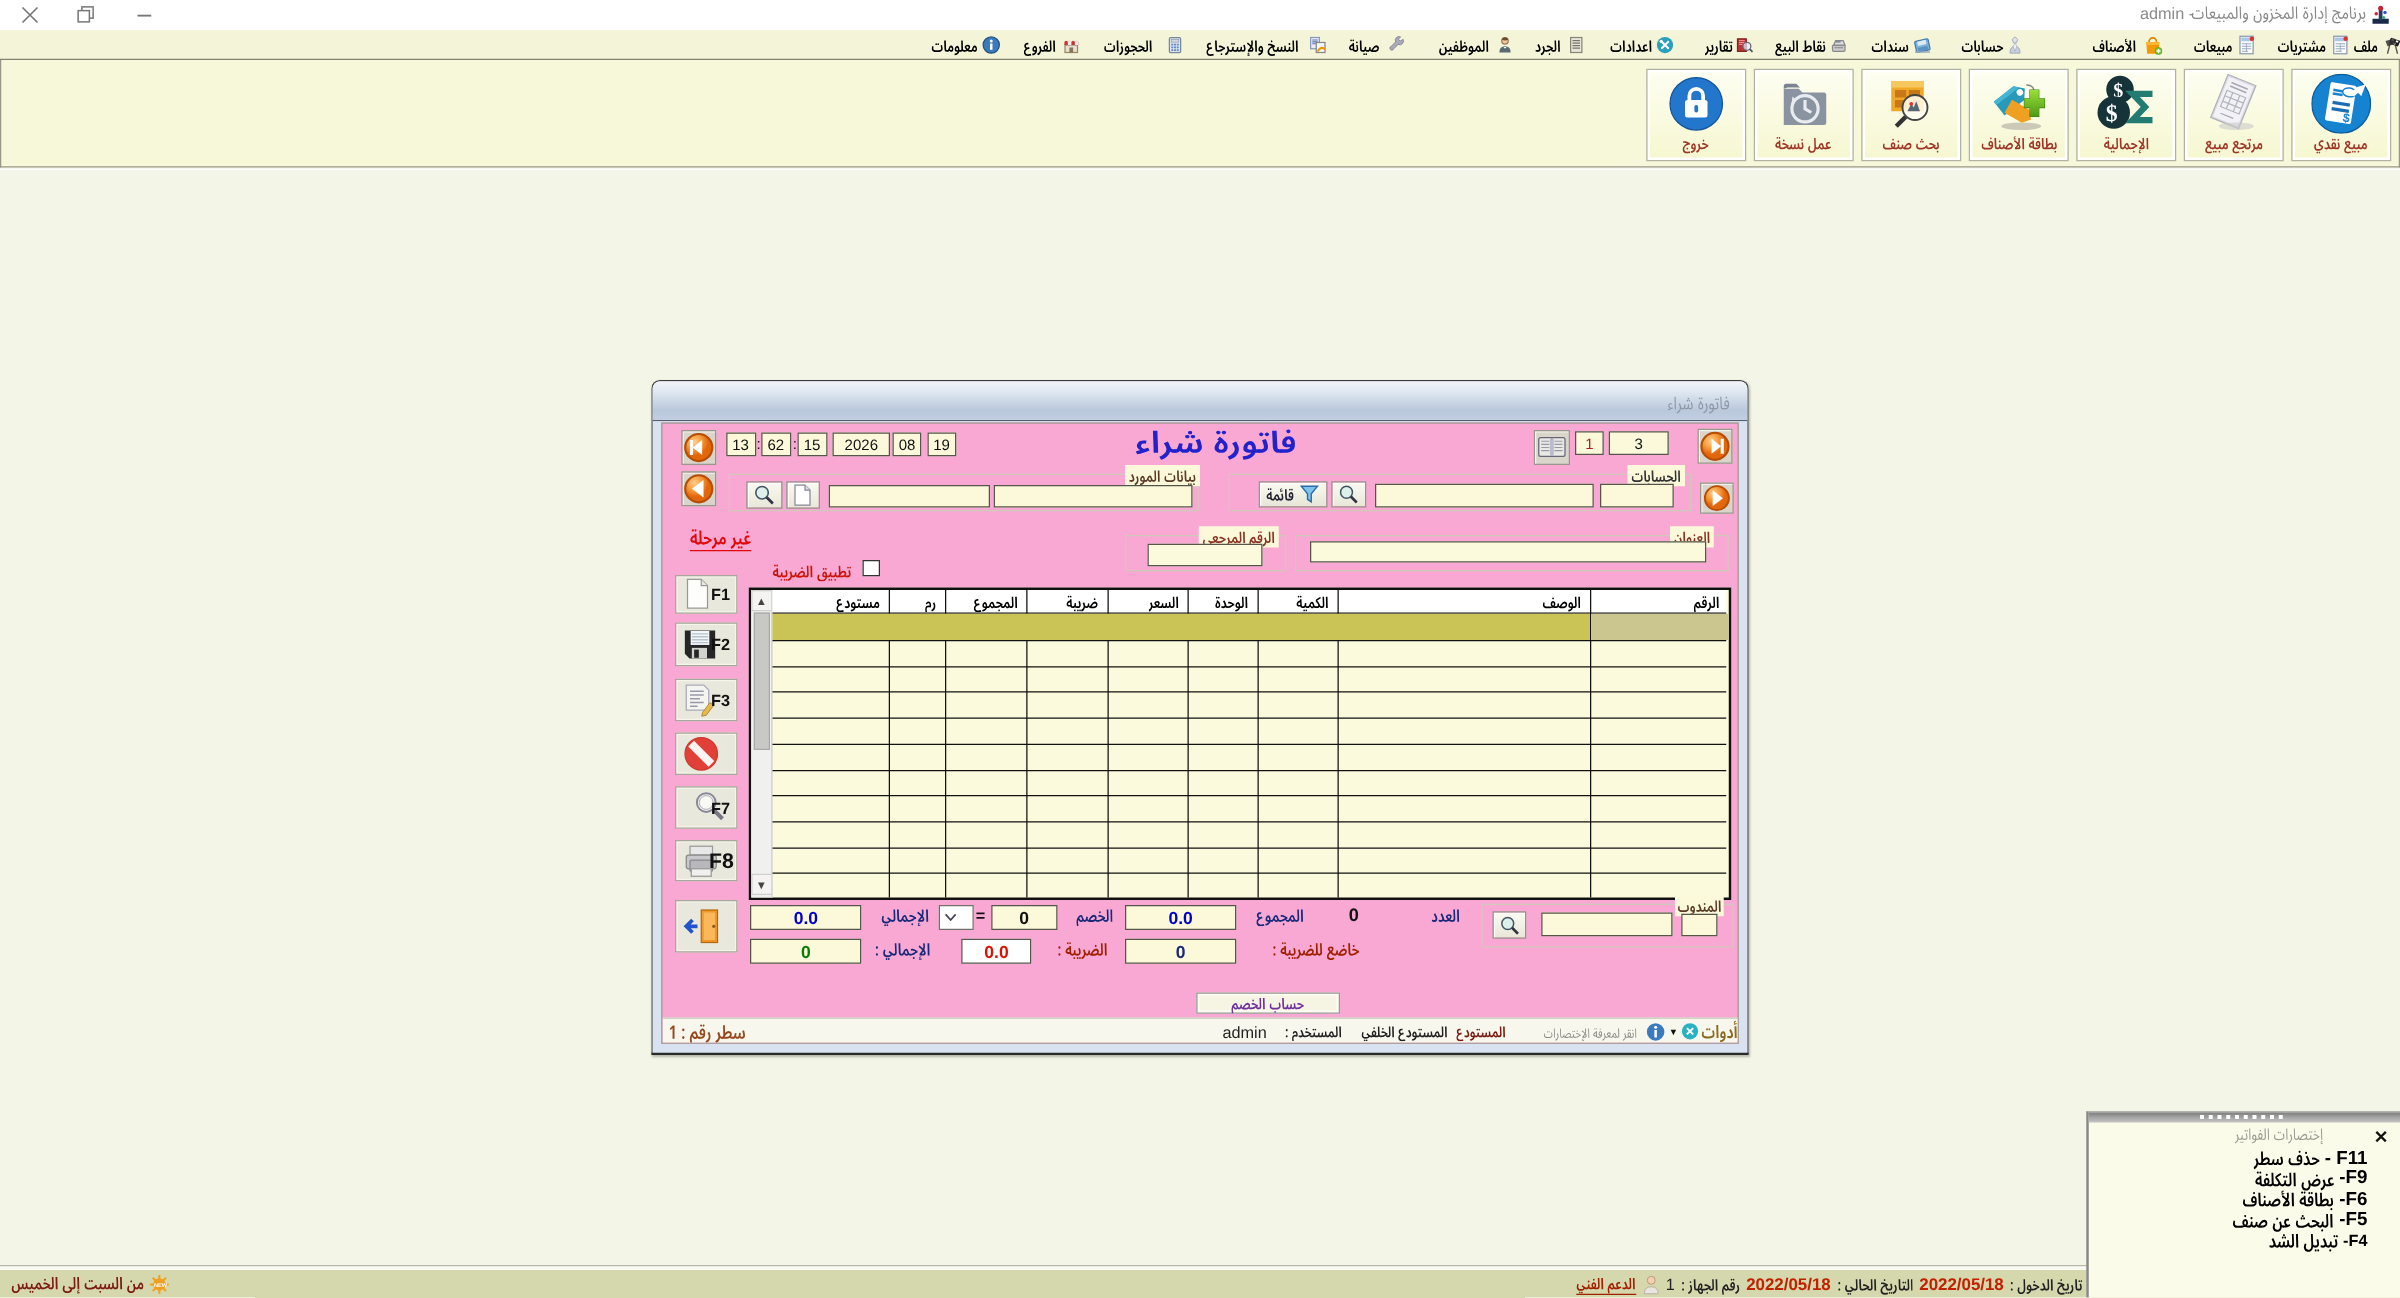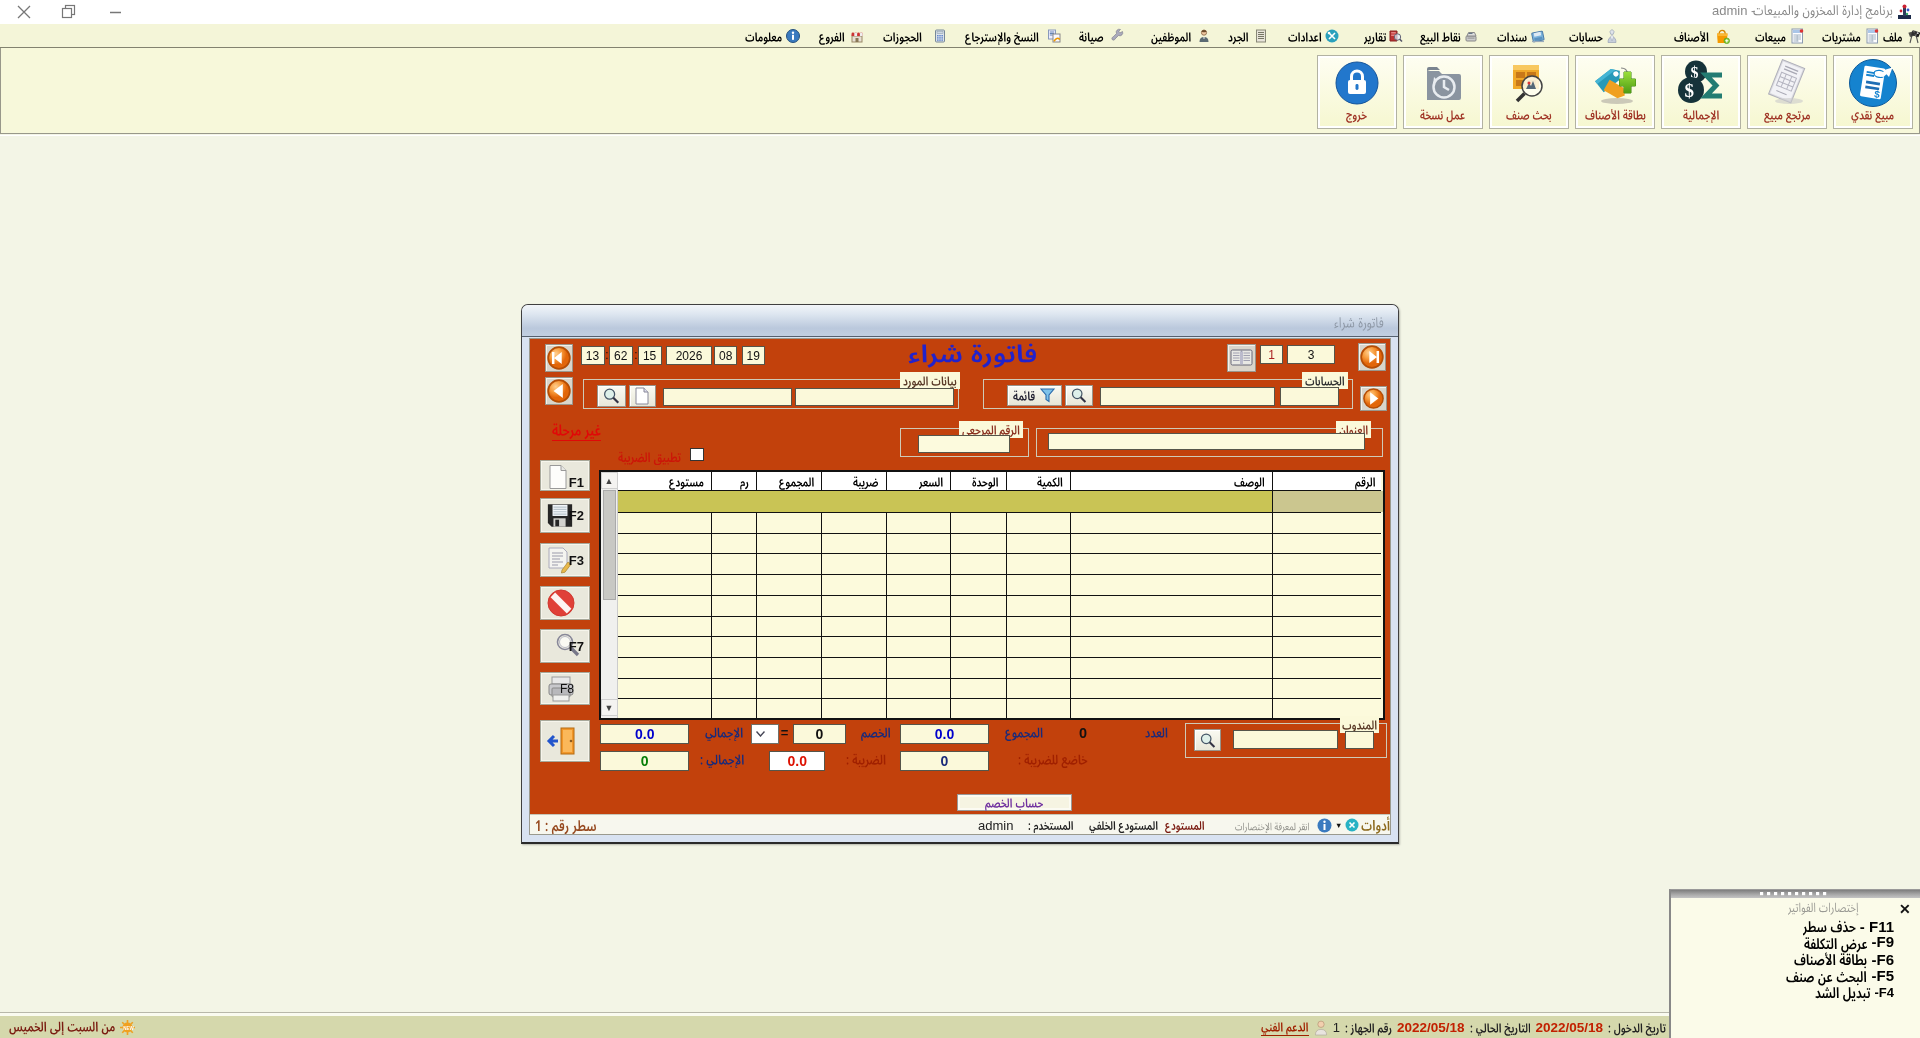--- a/index.html
+++ b/index.html
@@ -769,21 +769,21 @@
           <use href="#rFEEE" x="257"></use>
           <use href="#rFEAD" x="227"></use>
           <use href="#rFE93" x="190"></use>
           <use href="#rFEB7" x="92"></use>
           <use href="#rFEAE" x="60"></use>
           <use href="#rFE8D" x="37"></use>
           <use href="#rFE80" x="0"></use>
         </g>
       </svg>
     </div>
-    <div id="din" style="position:absolute;left:7px;top:33px;width:862px;height:497px;background:#c2410c;border:1px solid #9a9a8e;overflow:hidden">
+    <div id="din" style="position:absolute;left:7px;top:33px;width:862px;height:497px;background:#f9a8d4;border:1px solid #9a9a8e;overflow:hidden">
       <div style="position:absolute;left:15px;top:5px;width:28px;height:28px;background:#d9d5cb;border:1px solid #9a968c;box-shadow:inset 1px 1px 0 #f4f2ec">
         <svg width="26" height="26" viewBox="0 0 24 24" style="margin:0px">
           <defs>
             <radialGradient id="og155" cx="35%" cy="30%">
               <stop offset="0" stop-color="#ffcf8f"></stop>
               <stop offset=".55" stop-color="#f79b3c"></stop>
               <stop offset="1" stop-color="#e2660a"></stop>
             </radialGradient>
           </defs>
           <circle cx="12" cy="12" r="10" fill="url(#og155)" stroke="#b54d05" stroke-width="1.6"></circle>
@@ -994,21 +994,21 @@
             <use href="#bFEDF" x="233"></use>
             <use href="#bFEC0" x="146"></use>
             <use href="#bFEAE" x="110"></use>
             <use href="#bFEF3" x="79"></use>
             <use href="#bFE92" x="48"></use>
             <use href="#bFE94" x="0"></use>
           </g>
         </svg>
       </div>
       <div style="position:absolute;left:159.7px;top:108.6px;width:14.6px;height:13.6px;background:#fff;border:1.4px solid #333"></div>
-      <div style="position:absolute;left:10px;top:120.5px;width:50px;height:31px;background:#e9e8dc;border:1px solid #a8a89a;box-shadow:inset 0 0 0 1px #f6f5ec;display:flex;align-items:flex-end;justify-content:flex-start;padding-left:5px">
+      <div style="position:absolute;left:10px;top:120.5px;width:50px;height:31px;background:#e9e8dc;border:1px solid #a8a89a;box-shadow:inset 0 0 0 1px #f6f5ec;display:flex;align-items:center;justify-content:flex-start;padding-left:5px">
         <svg width="24" height="26" viewBox="0 0 24 26">
           <path d="M4 1.5 h11 l5 5 v18 h-16z" fill="#fdfdfb" stroke="#999"></path>
           <path d="M15 1.5 v5 h5" fill="#e8e8e4" stroke="#999"></path>
         </svg>
         <span style="font-size:13px;font-weight:bold;color:#111;position:absolute;right:5px;font-family:'Liberation Sans'">F1</span>
       </div>
       <div style="position:absolute;left:10px;top:159px;width:50px;height:35px;background:#e9e8dc;border:1px solid #a8a89a;box-shadow:inset 0 0 0 1px #f6f5ec;display:flex;align-items:center;justify-content:flex-start;padding-left:5px">
         <svg width="28" height="29" viewBox="0 0 30 30">
           <path d="M2 3 h26 v24 h-22 l-4-4z" fill="#262626"></path>
           <rect x="7" y="3.5" width="16" height="12" fill="#f2f6fa"></rect>
@@ -1041,21 +1041,21 @@
         </svg>
         <span style="font-size:13px;font-weight:bold;color:#111;position:absolute;right:5px;font-family:'Liberation Sans'">F7</span>
       </div>
       <div style="position:absolute;left:10px;top:333px;width:50px;height:33px;background:#e9e8dc;border:1px solid #a8a89a;box-shadow:inset 0 0 0 1px #f6f5ec;display:flex;align-items:center;justify-content:flex-start;padding-left:5px">
         <svg width="30" height="28" viewBox="0 0 30 28">
           <rect x="6" y="2" width="18" height="7" fill="#e8e8e8" stroke="#999"></rect>
           <rect x="3" y="9" width="24" height="11" rx="2" fill="#c8c8cc" stroke="#888"></rect>
           <rect x="6" y="13" width="18" height="9" rx="1" fill="#b8b8bc" stroke="#888"></rect>
           <rect x="7" y="20" width="16" height="6" fill="#f0f0ee" stroke="#999"></rect>
         </svg>
-        <span style="font-size:12px;font-weight:normal;color:#111;position:absolute;right:15px;font-family:'Liberation Sans'">F8</span>
+        <span style="font-size:17px;font-weight:bold;color:#111;position:absolute;right:2px;font-family:'Liberation Sans'">F8</span>
       </div>
       <div style="position:absolute;left:10px;top:381px;width:50px;height:42px;background:#e9e8dc;border:1px solid #a8a89a;box-shadow:inset 0 0 0 1px #f6f5ec;display:flex;align-items:center;justify-content:flex-start;padding-left:5px">
         <svg width="34" height="34" viewBox="0 0 34 34">
           <rect x="15" y="4" width="13" height="26" fill="#f29729" stroke="#b56a10"></rect>
           <rect x="17" y="6" width="9" height="22" fill="#fbb85a"></rect>
           <circle cx="25" cy="17" r="1.3" fill="#8a5a20"></circle>
           <path d="M3 17 h9 M8 12 l-5 5 5 5" stroke="#2255cc" stroke-width="3" fill="none"></path>
         </svg>
       </div>
       <div style="position:absolute;left:68.5px;top:131px;width:786.5px;height:250px;background:#fcfadc;border:2px solid #111"></div>

